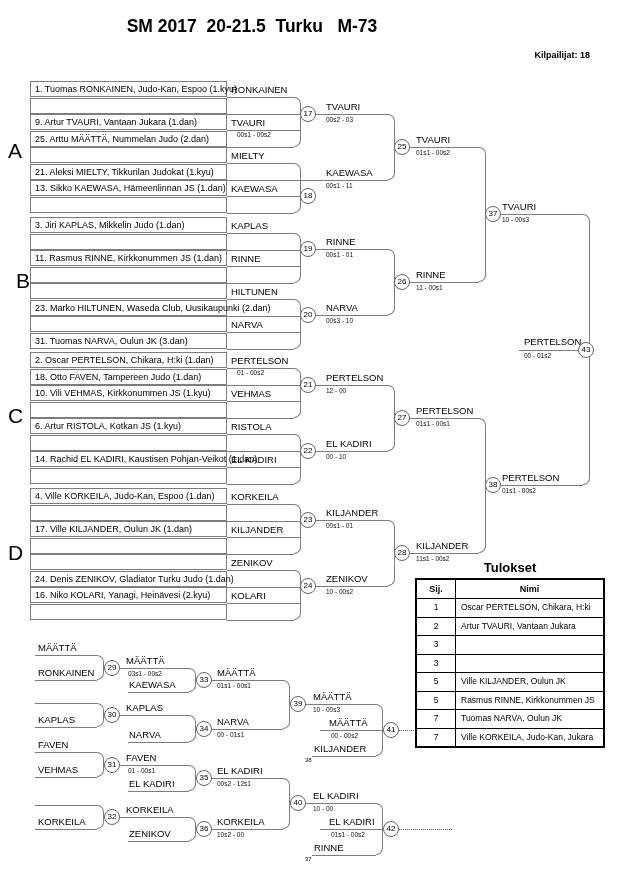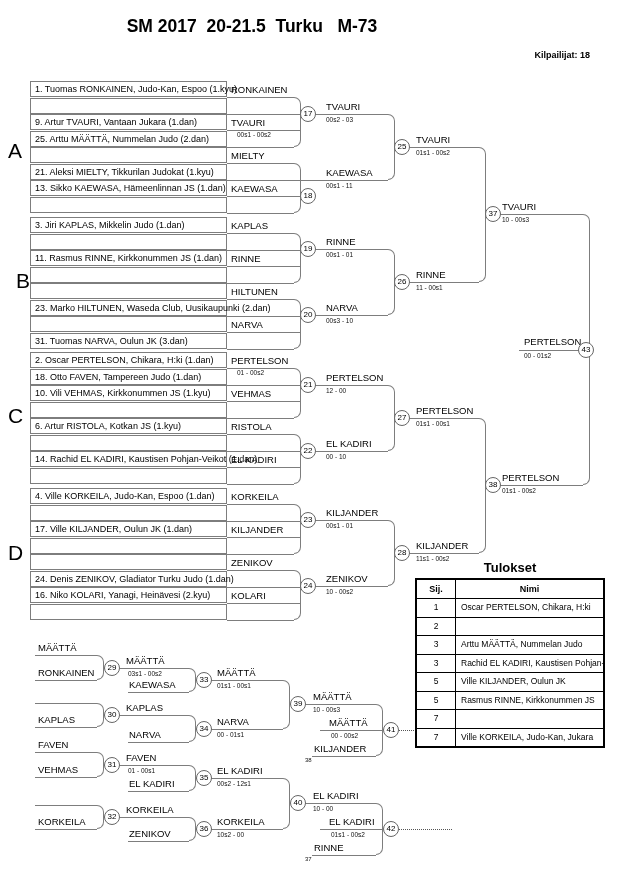--- a/index.html
+++ b/index.html
@@ -358,38 +358,38 @@
       <div class="tr">
         <div class="th c-rank">Sij.</div>
         <div class="th c-name" style="text-align: center; padding-left: 0px;">Nimi</div>
       </div>
       <div class="tr">
         <div class="td c-rank">1</div>
         <div class="td c-name">Oscar PERTELSON, Chikara, H:ki</div>
       </div>
       <div class="tr">
         <div class="td c-rank">2</div>
+        <div class="td c-name">Artur TVAURI, Vantaan Jukara</div>
       </div>
       <div class="tr">
         <div class="td c-rank">3</div>
-        <div class="td c-name">Arttu MÄÄTTÄ, Nummelan Judo</div>
       </div>
       <div class="tr">
         <div class="td c-rank">3</div>
-        <div class="td c-name">Rachid EL KADIRI, Kaustisen Pohjan-</div>
       </div>
       <div class="tr">
         <div class="td c-rank">5</div>
         <div class="td c-name">Ville KILJANDER, Oulun JK</div>
       </div>
       <div class="tr">
         <div class="td c-rank">5</div>
         <div class="td c-name">Rasmus RINNE, Kirkkonummen JS</div>
       </div>
       <div class="tr">
         <div class="td c-rank">7</div>
+        <div class="td c-name">Tuomas NARVA, Oulun JK</div>
       </div>
       <div class="tr">
         <div class="td c-rank">7</div>
         <div class="td c-name">Ville KORKEILA, Judo-Kan, Jukara</div>
       </div>
     </div>
 </div>
 
 </body></html>

